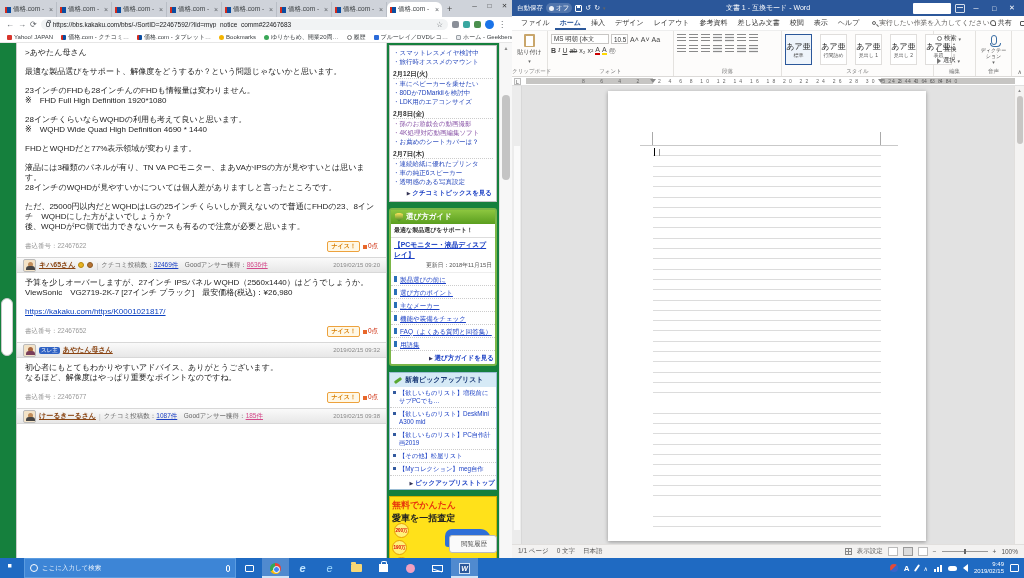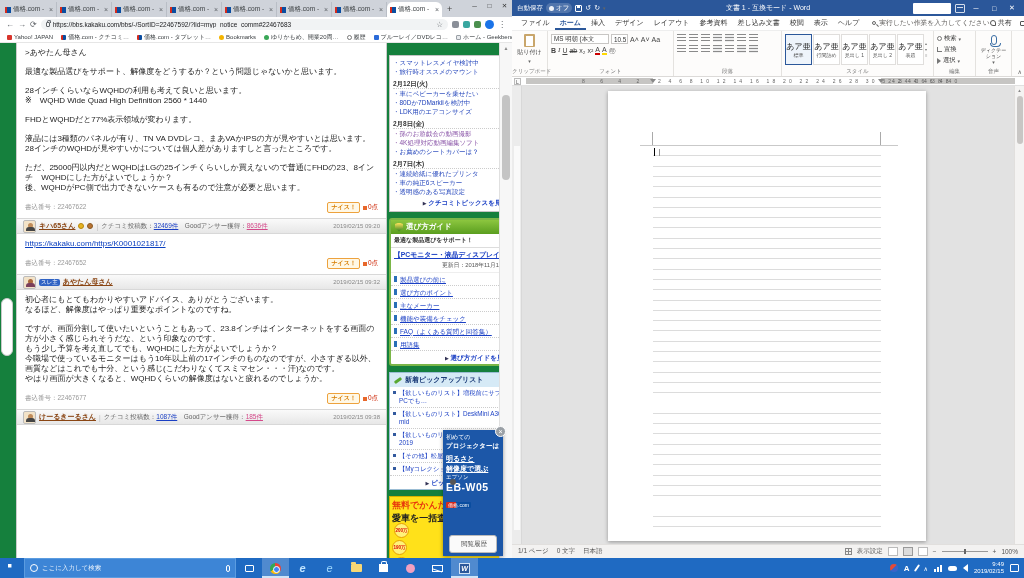--- a/index.html
+++ b/index.html
@@ -59,21 +59,21 @@
   .uname { color:#8a4513; font-weight:bold; text-decoration:underline; font-size:7px; white-space:nowrap; }
   .badge { background:#2f62c4; color:#fff; font-size:5.5px; padding:0 2px; border-radius:2px; flex:none; }
   .medal { width:6px; height:6px; border-radius:50%; flex:none; }
   .gold { background:#e6b422; border:1px solid #b8860b; } .bronze { background:#b87333; border:1px solid #8a5a23; }
   .sep { color:#bbb; }
   .meta { white-space:nowrap; overflow:hidden; }
   .mlink { color:#1a3fc4; text-decoration:underline; } .mlink.pink { color:#d4498a; }
   .pdate { margin-left:auto; color:#888; font-size:6px; white-space:nowrap; }
 
   
-  .side { position:absolute; left:389px; top:12px; width:124px; bottom:0; overflow:hidden; font-size:6.5px; }
+  .side { position:absolute; left:389px; top:2px; width:108px; bottom:0; overflow:hidden; font-size:6.5px; }
   .topics-box { background:#fff; border:1px solid #c5c5c5; padding:2px 3px; }
   .titem { line-height:9px; color:#2244bb; white-space:nowrap; overflow:hidden; }
   .titem.vis { color:#8a55a8; }
   .titem.date { color:#333; font-weight:bold; margin-top:3px; border-bottom:1px dotted #ccc; }
   .more-link { text-align:right; color:#1a3fc4; margin:3px 1px 1px; font-weight:bold; white-space:nowrap; }
   .tri { color:#335; font-size:5px; }
   .guide-box { border:2px solid #7ab648; border-radius:3px; margin-top:6px; background:#fff; }
   .guide-head { background:linear-gradient(#8cc63f,#5a9e1f); color:#fff; font-weight:bold; font-size:7.5px; padding:2px 4px; display:flex; align-items:center; gap:3px; }
   .shield-icon { width:8px; height:9px; background:linear-gradient(#ffe25a,#2a7d1f); clip-path:polygon(50% 0,100% 18%,100% 60%,50% 100%,0 60%,0 18%); flex:none; }
   .guide-sub { font-size:6px; color:#333; font-weight:bold; padding:2px 3px; border-bottom:1px solid #ddd; }
@@ -149,21 +149,21 @@
   .fname { width:58px; } .fsize { width:17px; }
   .fg { font-size:7px; color:#444; line-height:1; }
   .fg.b { font-weight:bold; } .fg.i { font-style:italic; font-family:"Liberation Serif",serif; } .fg.u { text-decoration:underline; }
   .fg.strike { text-decoration:line-through; }
   .fg.redA { border-bottom:2px solid #c00; } .fg.hlA { border-bottom:2px solid #ffd800; }
   .rg-para { width:108px; }
   .prow { display:flex; align-items:center; gap:3px; margin-bottom:3px; }
   .pi { width:9px; height:8px; background:repeating-linear-gradient(to bottom,#8a8a8a 0 1px,transparent 1px 3px); }
   .pi.sq { background:repeating-linear-gradient(to bottom,#8a8a8a 0 1px,transparent 1px 3px), linear-gradient(#eee,#eee); }
   .rg-styles { width:152px; }
-  .stylerow { display:flex; gap:1px; }
+  .stylerow { display:flex; gap:8px; }
   .scell { width:27px; height:31px; border:1px solid #e0dedc; display:flex; flex-direction:column; align-items:center; justify-content:center; gap:1px; background:#fff; }
   .scell.sel { border-color:#2b579a; background:#eef4fb; }
   .s-sample { font-size:8px; color:#222; line-height:9px; white-space:nowrap; }
   .s-label { font-size:5px; color:#555; white-space:nowrap; }
   .sarrows { display:flex; flex-direction:column; justify-content:center; gap:1px; font-size:4px; color:#777; padding-left:1px; }
   .rg-edit { width:42px; font-size:6.3px; color:#333; }
   .erow { display:flex; align-items:center; gap:2px; margin-bottom:2px; white-space:nowrap; }
   .eicon { width:5px; height:5px; border:1px solid #777; border-radius:50%; flex:none; }
   .eicon2 { width:5px; height:5px; border-bottom:1px solid #777; border-left:1px solid #777; flex:none; }
   .eicon3 { width:0; height:0; border-left:4px solid #777; border-top:3px solid transparent; border-bottom:3px solid transparent; flex:none; }
@@ -362,24 +362,26 @@
 
     <div class="page">
       <div class="edge-widget"></div>
 
       <div class="posts">
 
         <div class="post">
           <div class="post-body">
               <p class="para">&gt;あやたん母さん</p>
               <p class="para">最適な製品選びをサポート、解像度をどうするか？という問題じゃないかと思います。</p>
+              <p class="para">23インチのFHDも28インチんのFHDも情報量は変わりません。
+※　FHD Full High Definition 1920*1080</p>
               <p class="para">28インチくらいならWQHDの利用も考えて良いと思います。
-※　WQHD Wide Quad High Definition 2560 * 1440</p>
+※　WQHD Wide Quad High Definition 4690 * 1440</p>
               <p class="para">FHDとWQHDだと77%表示領域が変わります。</p>
-              <p class="para">液晶には3種類のパネルが有り、TN VA DVDレコ、まあVAかIPSの方が見やすいとは思います。
+              <p class="para">液晶には3種類のパネルが有り、TN VA PCモニター、まあVAかIPSの方が見やすいとは思います。
 28インチのWQHDが見やすいかについては個人差がありますしと言ったところです。</p>
               <p class="para">ただ、25000円以内だとWQHDはLGの25インチくらいしか買えないので普通にFHDの23、8インチ　WQHDにした方がよいでしょうか？
 後、WQHDがPC側で出力できないケースも有るので注意が必要と思います。</p>
             </div>
           <div class="post-foot">
             <span>書込番号：22467622</span>
             <span class="foot-r">
               <span class="nice-btn">ナイス！</span>
               <span class="pts">
                   <i class="pts-icon"></i>
@@ -395,20 +397,22 @@
             <a class="uname">キハ65さん</a>
             <span class="medal gold"></span>
             <span class="medal bronze"></span>
             <span class="sep">|</span>
             <span class="meta">
               <span>クチコミ投稿数：</span><a class="mlink">32469件</a><span>　Goodアンサー獲得：</span><a class="mlink pink">8636件</a>
             </span>
             <span class="pdate">2019/02/15 09:20</span>
           </div>
           <div class="post-body">
+              <p class="para">予算を少しオーバーしますが、27インチ IPSパネル WQHD（2560x1440）はどうでしょうか。
+ViewSonic　VG2719-2K-7 [27インチ ブラック]　最安価格(税込)：¥26,980</p>
               <p class="para lnk">https://kakaku.com/https/K0001021817/</p>
             </div>
           <div class="post-foot">
             <span>書込番号：22467652</span>
             <span class="foot-r">
               <span class="nice-btn">ナイス！</span>
               <span class="pts">
                   <i class="pts-icon"></i>
                   <span>0点</span>
                 </span>
@@ -419,24 +423,20 @@
         <div class="post">
           <div class="post-head">
             <span class="avatar av-w"></span>
             <span class="badge">スレ主</span>
             <a class="uname">あやたん母さん</a>
             <span class="pdate">2019/02/15 09:32</span>
           </div>
           <div class="post-body">
               <p class="para">初心者にもとてもわかりやすいアドバイス、ありがとうございます。
 なるほど、解像度はやっぱり重要なポイントなのですね。</p>
-              <p class="para">ですが、画面分割して使いたいということもあって、23.8インチはインターネットをする画面の方が小さく感じられそうだな、という印象なのです。
-もう少し予算を考え直してでも、WQHDにした方がよいでしょうか？
-今職場で使っているモニターはもう10年以上前の17インチのものなのですが、小さすぎる以外、画質などはこれでも十分、という感じ(こだわりなくてスミマセン・・・汗)なのです。
-やはり画面が大きくなると、WQHDくらいの解像度はないと疲れるのでしょうか。</p>
             </div>
           <div class="post-foot">
             <span>書込番号：22467677</span>
             <span class="foot-r">
               <span class="nice-btn">ナイス！</span>
               <span class="pts">
                   <i class="pts-icon"></i>
                   <span>0点</span>
                 </span>
             </span>
@@ -524,31 +524,20 @@
           <div class="ad-l2">愛車を一括査定</div>
           <span class="bdg b1">200万</span>
           <span class="bdg b2">190万</span>
           <span class="bdg b3">170万</span>
           <i class="ad-car"></i>
 
         </div>
 
       </div>
 
-      <div class="popup-ad">
-        <span class="pp-close">×</span>
-        <div class="pp-l1">初めての</div>
-        <div class="pp-l2">プロジェクターは</div>
-        <div class="pp-l3">明るさと</div>
-        <div class="pp-l4">解像度で選ぶ</div>
-        <i class="pp-proj"></i>
-        <div class="pp-maker">エプソン</div>
-        <div class="pp-model">EB-W05</div>
-        <span class="pp-brand">価格.com</span>
-      </div>
 
       <div class="history-btn">
         <span class="refresh-icon"></span>
         <span>閲覧履歴</span>
       </div>
 
       <div class="vscroll">
         <span class="varr">▲</span>
         <div class="vthumb"></div>
       </div>

